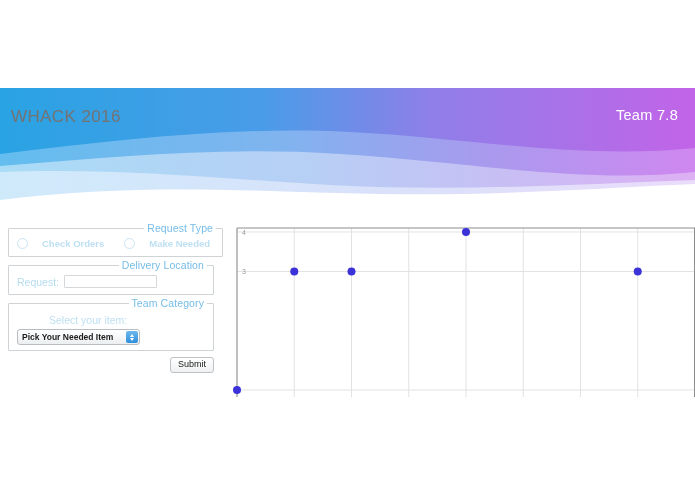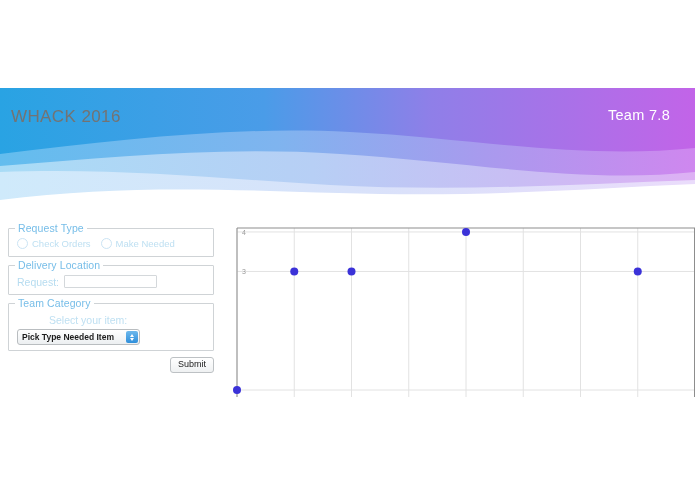--- a/index.html
+++ b/index.html
@@ -36,21 +36,21 @@
     top: 107px;
     font-size: 17px;
     letter-spacing: 0.4px;
     color: #737373;
     font-family: "Liberation Sans", sans-serif;
     z-index: 5;
     white-space: nowrap;
   }
   .banner-team {
     position: absolute;
-    right: 25px;
+    right: 17px;
     top: 107px;
     font-size: 14.5px;
     letter-spacing: 0.3px;
     color: #ffffff;
     font-family: "Liberation Sans", sans-serif;
     z-index: 5;
     white-space: nowrap;
   }
 
   
@@ -65,25 +65,27 @@
     margin: 0 0 2px 0;
     padding: 3px 6px 5px 6px;
     border-radius: 1px;
   }
   legend {
     font-size: 10.5px;
     color: #76bde8;
     padding: 0 3px;
     font-family: "Liberation Sans", sans-serif;
     letter-spacing: 0.1px;
+    text-align: right;
   }
   .radio-row {
     display: flex;
-    gap: 4px;
+    gap: 14px;
     padding: 1px 0 2px 2px;
+    font-weight: bold;
   }
   .radio-dot {
     width: 9px;
     height: 9px;
     border-radius: 50%;
     border: 1px solid #cbe4f4;
     background: #ffffff;
     flex: 0 0 auto;
     display: inline-block;
   }
@@ -248,21 +250,21 @@
     <div class="loc-row">
       <span class="loc-label">Request:</span>
       <input class="loc-input" type="text" value="" style="">
     </div>
   </fieldset>
 
   <fieldset>
     <legend>Team Category</legend>
     <div class="select-hint">Select your item:</div>
     <div class="select-wrap">
-      <span class="select-text">Pick Type Needed Item</span>
+      <span class="select-text">Pick Your Needed Item</span>
       <span class="select-arrow">
         <i class="up"></i>
           <i class="down"></i>
       </span>
     </div>
   </fieldset>
 
   <div class="submit-row">
     <button class="submit-btn">Submit</button>
   </div>

